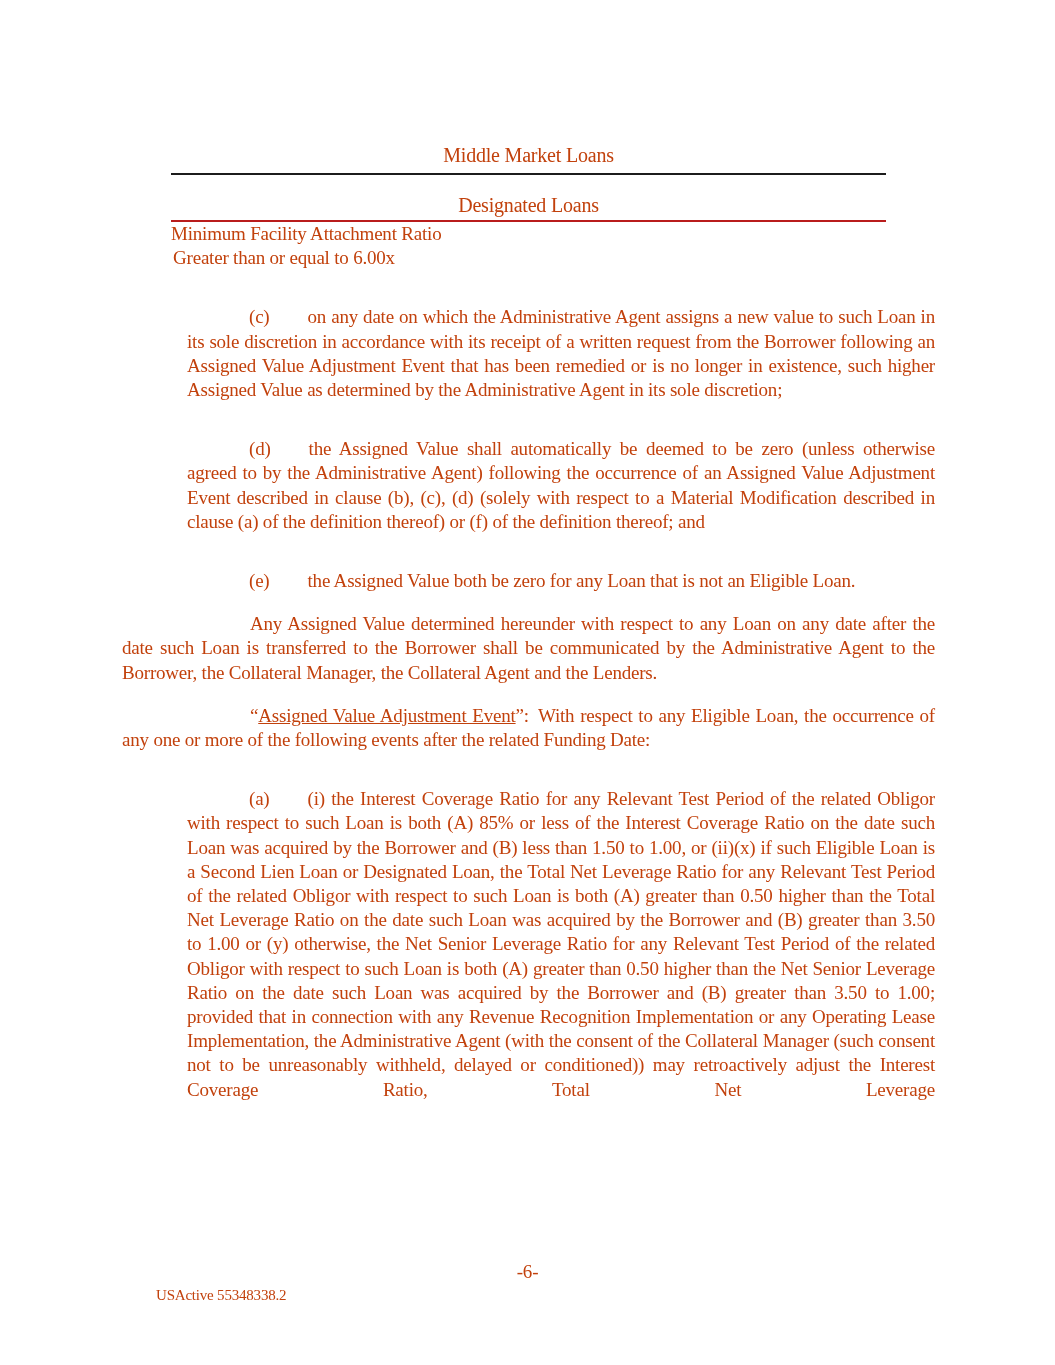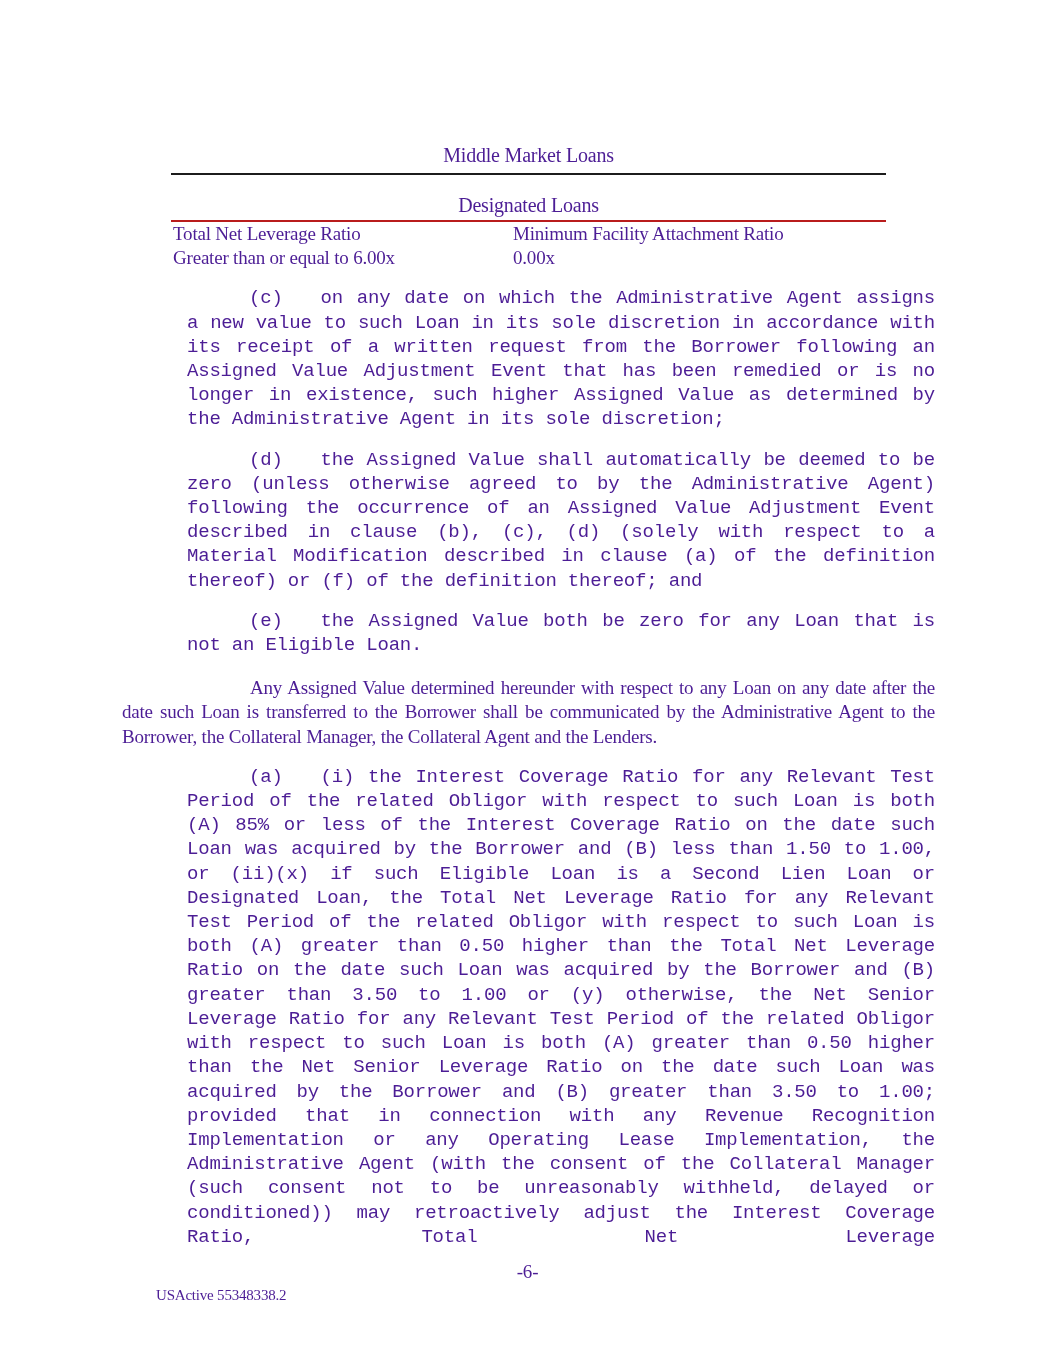--- a/index.html
+++ b/index.html
@@ -3,21 +3,21 @@
 <meta charset="utf-8">
 <style>
   html, body { margin: 0; padding: 0; background: #e8e8e8; }
   .page {
     position: relative;
     width: 1055px;
     height: 1365px;
     margin: 0 auto;
     background: #ffffff;
     font-family: "Liberation Serif", serif;
-    color: #4c1d95;
+    color: #c2410c;
     overflow: hidden;
   }
   .content {
     position: absolute;
     left: 122px;
     top: 142px;
     width: 813px;
     font-size: 19px;
     line-height: 24.2px;
     letter-spacing: -0.2px;
@@ -40,24 +40,23 @@
     padding-bottom: 2px;
     border-bottom: 2px solid #b91c1c;
   }
   .tbl-row { display: flex; }
   .tbl-col-left  { width: 340px; padding-left: 2px; }
   .tbl-col-right { width: 373px; }
 
   
   p { margin: 0; }
   .clause {
-    margin: 16px 0 0 65px;
+    margin: 35px 0 0 65px;
     text-align: justify;
     text-indent: 62px;
-    font-family: Liberation Mono, monospace;
   }
   .clause-last-justified { text-align-last: justify; }
   .body-full {
     margin: 19px 0 0 0;
     text-align: justify;
     text-indent: 128px;
   }
   .tab { display: inline-block; width: 38px; }
   .gap { display: inline-block; width: 9px; }
   .u { text-decoration: underline; }
@@ -85,39 +84,38 @@
 <body>
 
 <div class="page">
   <div class="content">
 
     <div class="doc-table">
       <div class="tbl-title">Middle Market Loans</div>
       <div class="tbl-caption">Designated Loans</div>
 
       <div class="tbl-row">
-        <div class="tbl-col-left">Total Net Leverage Ratio</div>
         <div class="tbl-col-right">Minimum Facility Attachment Ratio</div>
       </div>
 
 
       <div class="tbl-row">
         <div class="tbl-col-left">Greater than or equal to 6.00x</div>
-        <div class="tbl-col-right">0.00x</div>
       </div>
     </div>
 
     <p class="clause"><span>(c)</span><span class="tab"></span><span>on any date on which the Administrative Agent assigns a new value to such Loan in its sole discretion in accordance with its receipt of a written request from the Borrower following an Assigned Value Adjustment Event that has been remedied or is no longer in existence, such higher Assigned Value as determined by the Administrative Agent in its sole discretion;</span></p>
 
     <p class="clause"><span>(d)</span><span class="tab"></span><span>the Assigned Value shall automatically be deemed to be zero (unless otherwise agreed to by the Administrative Agent) following the occurrence of an Assigned Value Adjustment Event described in clause (b), (c), (d) (solely with respect to a Material Modification described in clause (a) of the definition thereof) or (f) of the definition thereof; and</span></p>
 
     <p class="clause"><span>(e)</span><span class="tab"></span><span>the Assigned Value both be zero for any Loan that is not an Eligible Loan.</span></p>
 
     <p class="body-full">Any Assigned Value determined hereunder with respect to any Loan on any date after the date such Loan is transferred to the Borrower shall be communicated by the Administrative Agent to the Borrower, the Collateral Manager, the Collateral Agent and the Lenders.</p>
 
+    <p class="body-full"><span>“</span><span class="u">Assigned Value Adjustment Event</span><span>”:</span><span class="gap"></span><span>With respect to any Eligible Loan, the occurrence of any one or more of the following events after the related Funding Date:</span></p>
 
     <p class="clause clause-last-justified"><span>(a)</span><span class="tab"></span><span>(i) the Interest Coverage Ratio for any Relevant Test Period of the related Obligor with respect to such Loan is both (A) 85% or less of the Interest Coverage Ratio on the date such Loan was acquired by the Borrower and (B) less than 1.50 to 1.00, or (ii)(x) if such Eligible Loan is a Second Lien Loan or Designated Loan, the Total Net Leverage Ratio for any Relevant Test Period of the related Obligor with respect to such Loan is both (A) greater than 0.50 higher than the Total Net Leverage Ratio on the date such Loan was acquired by the Borrower and (B) greater than 3.50 to 1.00 or (y) otherwise, the Net Senior Leverage Ratio for any Relevant Test Period of the related Obligor with respect to such Loan is both (A) greater than 0.50 higher than the Net Senior Leverage Ratio on the date such Loan was acquired by the Borrower and (B) greater than 3.50 to 1.00; provided that in connection with any Revenue Recognition Implementation or any Operating Lease Implementation, the Administrative Agent (with the consent of the Collateral Manager (such consent not to be unreasonably withheld, delayed or conditioned)) may retroactively adjust the Interest Coverage Ratio, Total Net Leverage</span></p>
 
   </div>
 
   <div class="page-num">-6-</div>
   <div class="doc-id">USActive 55348338.2</div>
 </div>
 
 </body></html>

